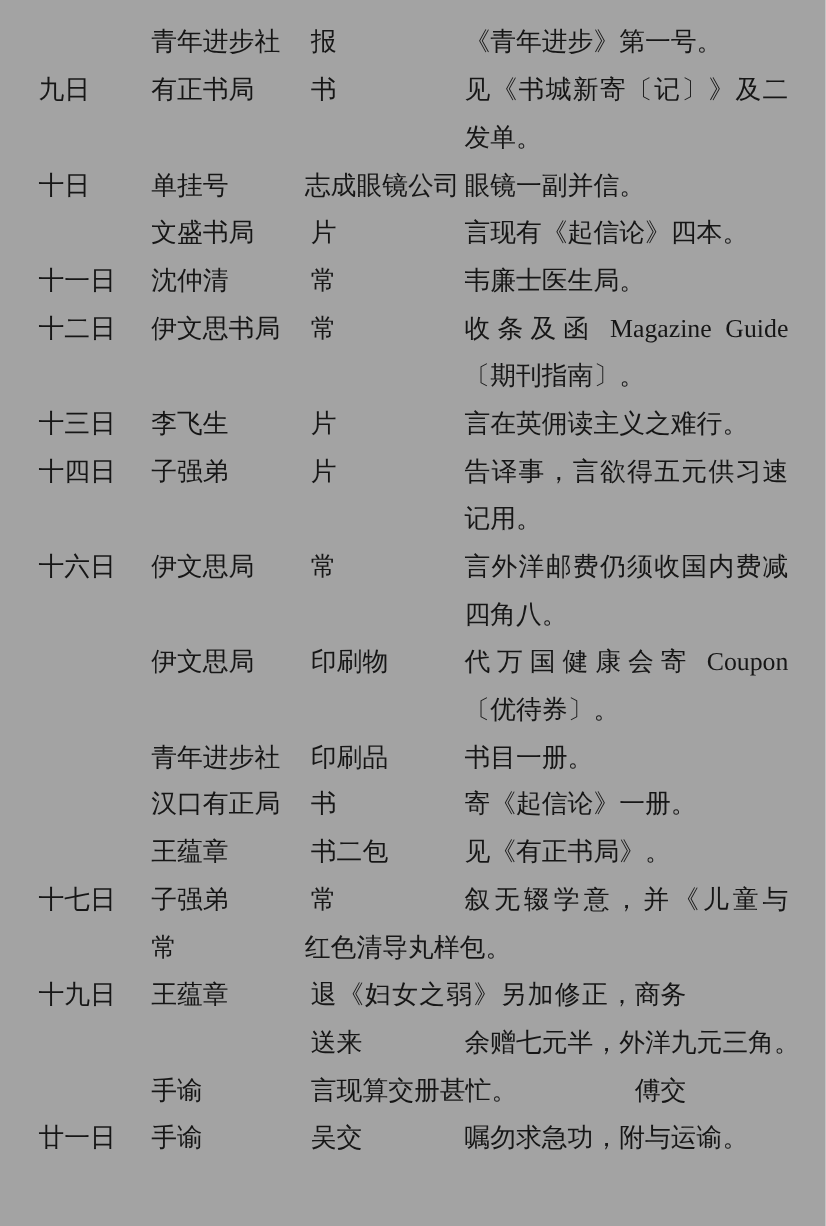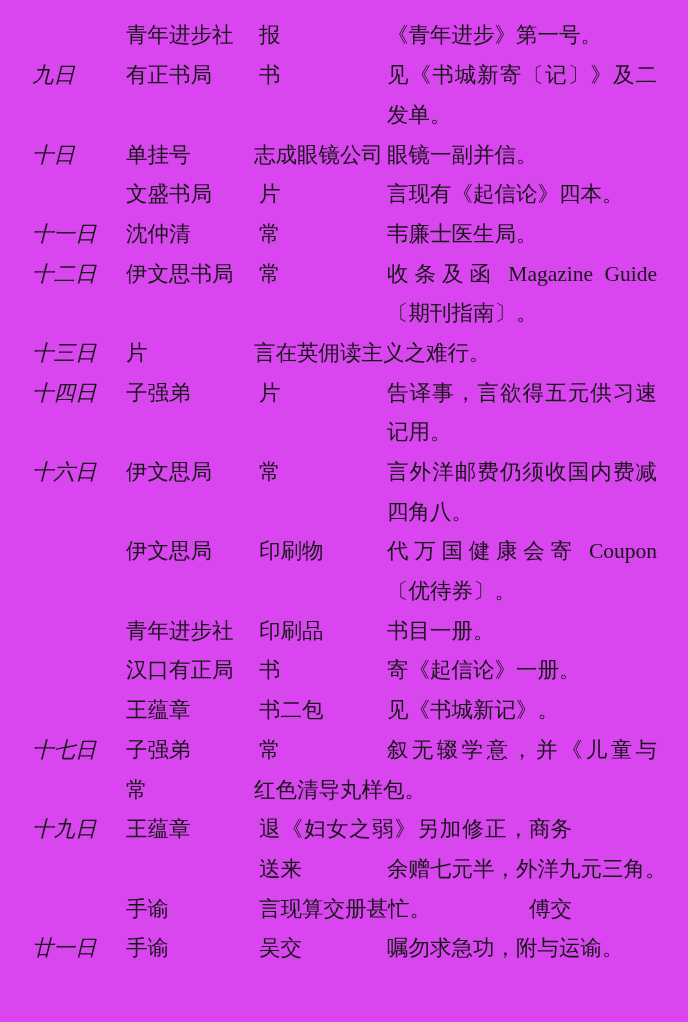--- a/index.html
+++ b/index.html
@@ -1,39 +1,39 @@
 <!DOCTYPE html>
 <html><head>
 <meta charset="utf-8">
 <style>
   html, body { margin: 0; padding: 0; }
   .page {
     position: relative;
     width: 688px;
     height: 1022px;
-    background: #d946ef;
+    background: #a3a3a3;
     color: #161616;
     font-family: "Liberation Serif", "DejaVu Serif", serif;
     font-size: 21.5px;
     box-sizing: border-box;
     padding-top: 16px;
     overflow: hidden;
   }
   .ledger { width: 100%; }
   .row {
     display: flex;
     height: 39.7px;
     align-items: center;
   }
   .cell {
     display: block;
     line-height: 1.15;
     white-space: nowrap;
   }
-  .cell.date   { width: 94px;  margin-left: 32px; font-style: italic; }
+  .cell.date   { width: 94px;  margin-left: 32px; }
   .cell.sender { width: 133px; }
   .cell.type   { width: 128px; }
   .cell.desc   { width: 270px; }
   .cell.desc.fill {
     white-space: normal;
     text-align: justify;
     text-align-last: justify;
   }
 </style>
 </head>
@@ -84,20 +84,21 @@
     <span class="cell desc fill">收条及函 Magazine Guide</span>
   </div>
       <div class="row">
     <span class="cell date"></span>
     <span class="cell sender"></span>
     <span class="cell type"></span>
     <span class="cell desc">〔期刊指南〕。</span>
   </div>
       <div class="row">
     <span class="cell date">十三日</span>
+    <span class="cell sender">李飞生</span>
     <span class="cell type">片</span>
     <span class="cell desc">言在英佣读主义之难行。</span>
   </div>
       <div class="row">
     <span class="cell date">十四日</span>
     <span class="cell sender">子强弟</span>
     <span class="cell type">片</span>
     <span class="cell desc fill">告译事，言欲得五元供习速</span>
   </div>
       <div class="row">
@@ -139,21 +140,21 @@
       <div class="row">
     <span class="cell date"></span>
     <span class="cell sender">汉口有正局</span>
     <span class="cell type">书</span>
     <span class="cell desc">寄《起信论》一册。</span>
   </div>
       <div class="row">
     <span class="cell date"></span>
     <span class="cell sender">王蕴章</span>
     <span class="cell type">书二包</span>
-    <span class="cell desc">见《书城新记》。</span>
+    <span class="cell desc">见《有正书局》。</span>
   </div>
       <div class="row">
     <span class="cell date">十七日</span>
     <span class="cell sender">子强弟</span>
     <span class="cell type">常</span>
     <span class="cell desc fill">叙无辍学意，并《儿童与</span>
   </div>
       <div class="row">
     <span class="cell date"></span>
     <span class="cell type">常</span>

